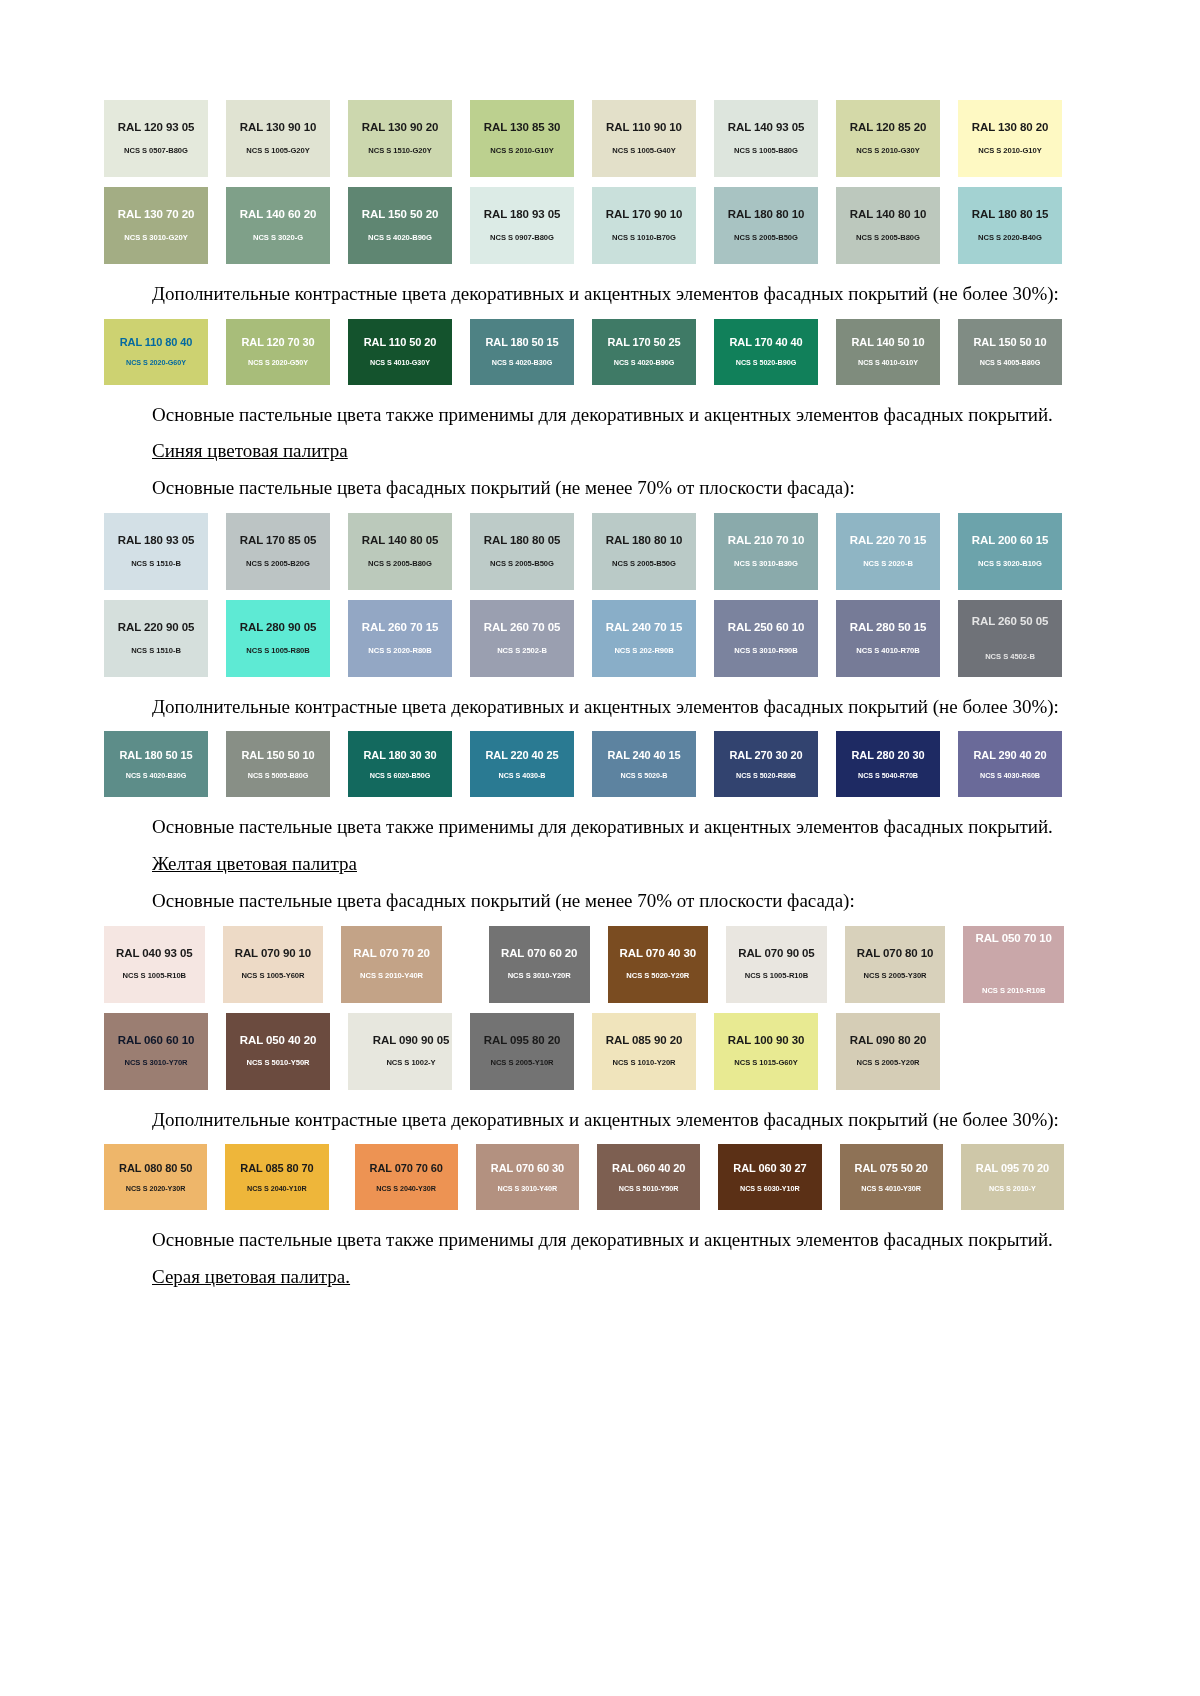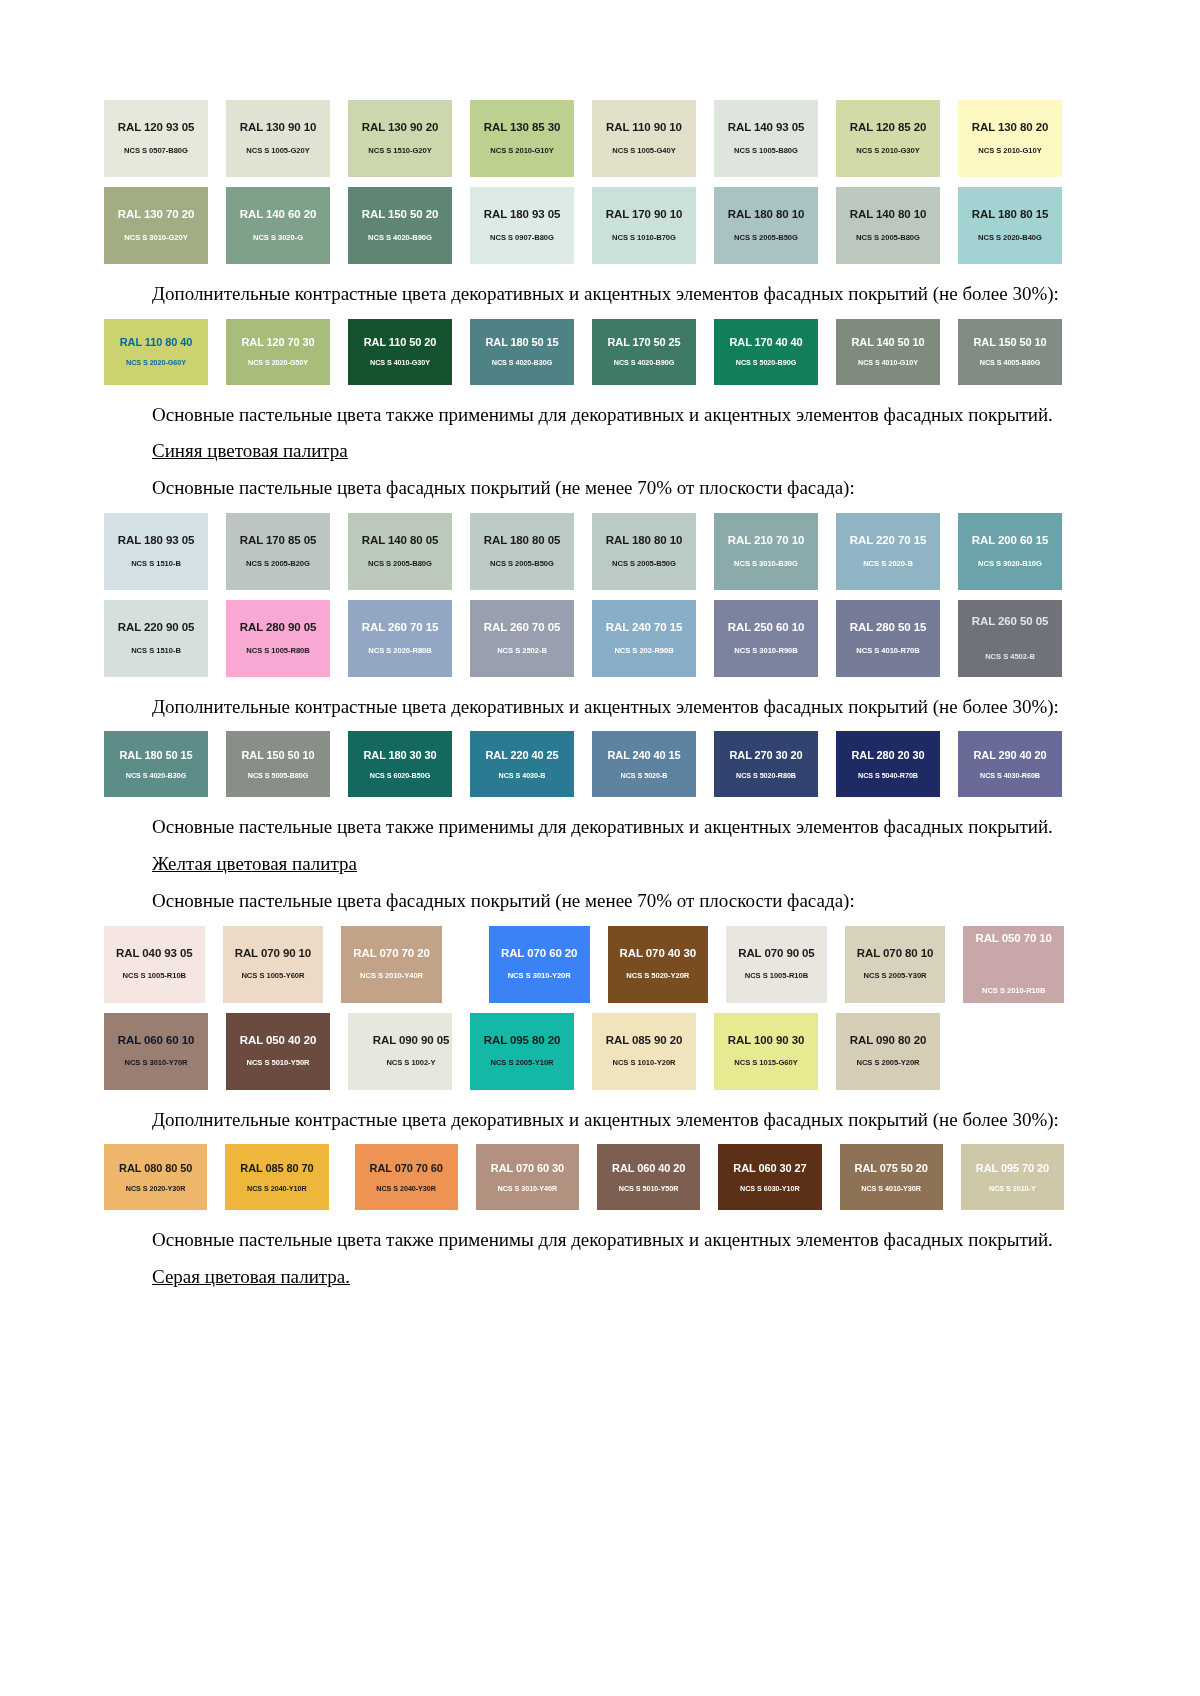--- a/index.html
+++ b/index.html
@@ -265,21 +265,21 @@
           <div class="swatch" style="background: rgb(108, 163, 171); color: rgb(255, 255, 255);">
             <div class="sw-ral">RAL 200 60 15</div>
             <div class="sw-ncs">NCS S 3020-B10G</div>
           </div>
         </div>
       <div class="swatch-row">
           <div class="swatch" style="background: rgb(213, 223, 220); color: rgb(26, 26, 26);">
             <div class="sw-ral">RAL 220 90 05</div>
             <div class="sw-ncs">NCS S 1510-B</div>
           </div>
-          <div class="swatch" style="background: #f9a8d4; color: rgb(26, 26, 26);">
+          <div class="swatch" style="background: #5eead4; color: rgb(26, 26, 26);">
             <div class="sw-ral">RAL 280 90 05</div>
             <div class="sw-ncs">NCS S 1005-R80B</div>
           </div>
           <div class="swatch" style="background: rgb(147, 167, 196); color: rgb(255, 255, 255);">
             <div class="sw-ral">RAL 260 70 15</div>
             <div class="sw-ncs">NCS S 2020-R80B</div>
           </div>
           <div class="swatch" style="background: rgb(154, 159, 176); color: rgb(255, 255, 255);">
             <div class="sw-ral">RAL 260 70 05</div>
             <div class="sw-ncs">NCS S 2502-B</div>
@@ -367,21 +367,21 @@
             <div class="sw-ncs">NCS S 1005-R10B</div>
           </div>
           <div class="swatch" style="background: rgb(237, 218, 198); color: rgb(26, 26, 26);">
             <div class="sw-ral">RAL 070 90 10</div>
             <div class="sw-ncs">NCS S 1005-Y60R</div>
           </div>
           <div class="swatch" style="background: rgb(195, 163, 135); color: rgb(255, 255, 255);">
             <div class="sw-ral">RAL 070 70 20</div>
             <div class="sw-ncs">NCS S 2010-Y40R</div>
           </div>
-          <div class="swatch" style="background: #3b82f6; color: rgb(255, 255, 255); margin-left: 29px;">
+          <div class="swatch" style="background: #737373; color: rgb(255, 255, 255); margin-left: 29px;">
             <div class="sw-ral">RAL 070 60 20</div>
             <div class="sw-ncs">NCS S 3010-Y20R</div>
           </div>
           <div class="swatch" style="background: rgb(122, 76, 33); color: rgb(255, 255, 255);">
             <div class="sw-ral">RAL 070 40 30</div>
             <div class="sw-ncs">NCS S 5020-Y20R</div>
           </div>
           <div class="swatch" style="background: rgb(233, 230, 224); color: rgb(26, 26, 26);">
             <div class="sw-ral">RAL 070 90 05</div>
             <div class="sw-ncs">NCS S 1005-R10B</div>
@@ -401,21 +401,21 @@
             <div class="sw-ncs">NCS S 3010-Y70R</div>
           </div>
           <div class="swatch" style="background: rgb(107, 75, 63); color: rgb(255, 255, 255);">
             <div class="sw-ral">RAL 050 40 20</div>
             <div class="sw-ncs">NCS S 5010-Y50R</div>
           </div>
           <div class="swatch" style="background: rgb(231, 231, 222); color: rgb(26, 26, 26); padding-left: 22px;">
             <div class="sw-ral">RAL 090 90 05</div>
             <div class="sw-ncs">NCS S 1002-Y</div>
           </div>
-          <div class="swatch" style="background: #14b8a6; color: rgb(26, 26, 26);">
+          <div class="swatch" style="background: #737373; color: rgb(26, 26, 26);">
             <div class="sw-ral">RAL 095 80 20</div>
             <div class="sw-ncs">NCS S 2005-Y10R</div>
           </div>
           <div class="swatch" style="background: rgb(240, 228, 188); color: rgb(26, 26, 26);">
             <div class="sw-ral">RAL 085 90 20</div>
             <div class="sw-ncs">NCS S 1010-Y20R</div>
           </div>
           <div class="swatch" style="background: rgb(232, 234, 146); color: rgb(26, 26, 26);">
             <div class="sw-ral">RAL 100 90 30</div>
             <div class="sw-ncs">NCS S 1015-G60Y</div>

